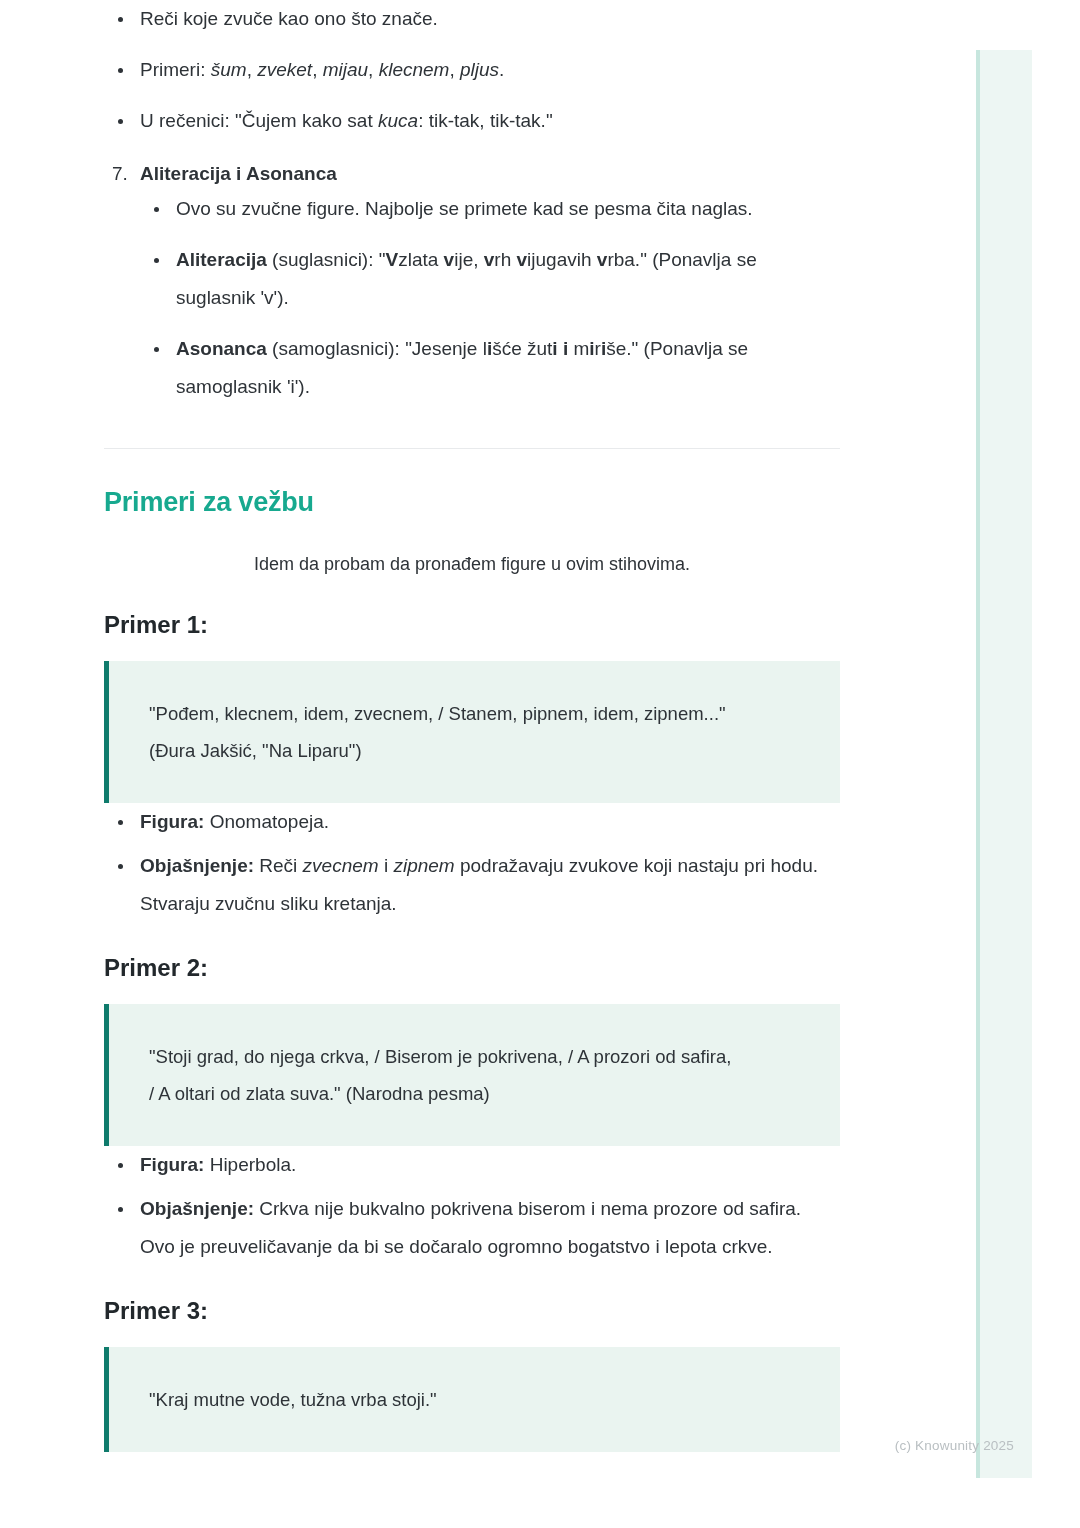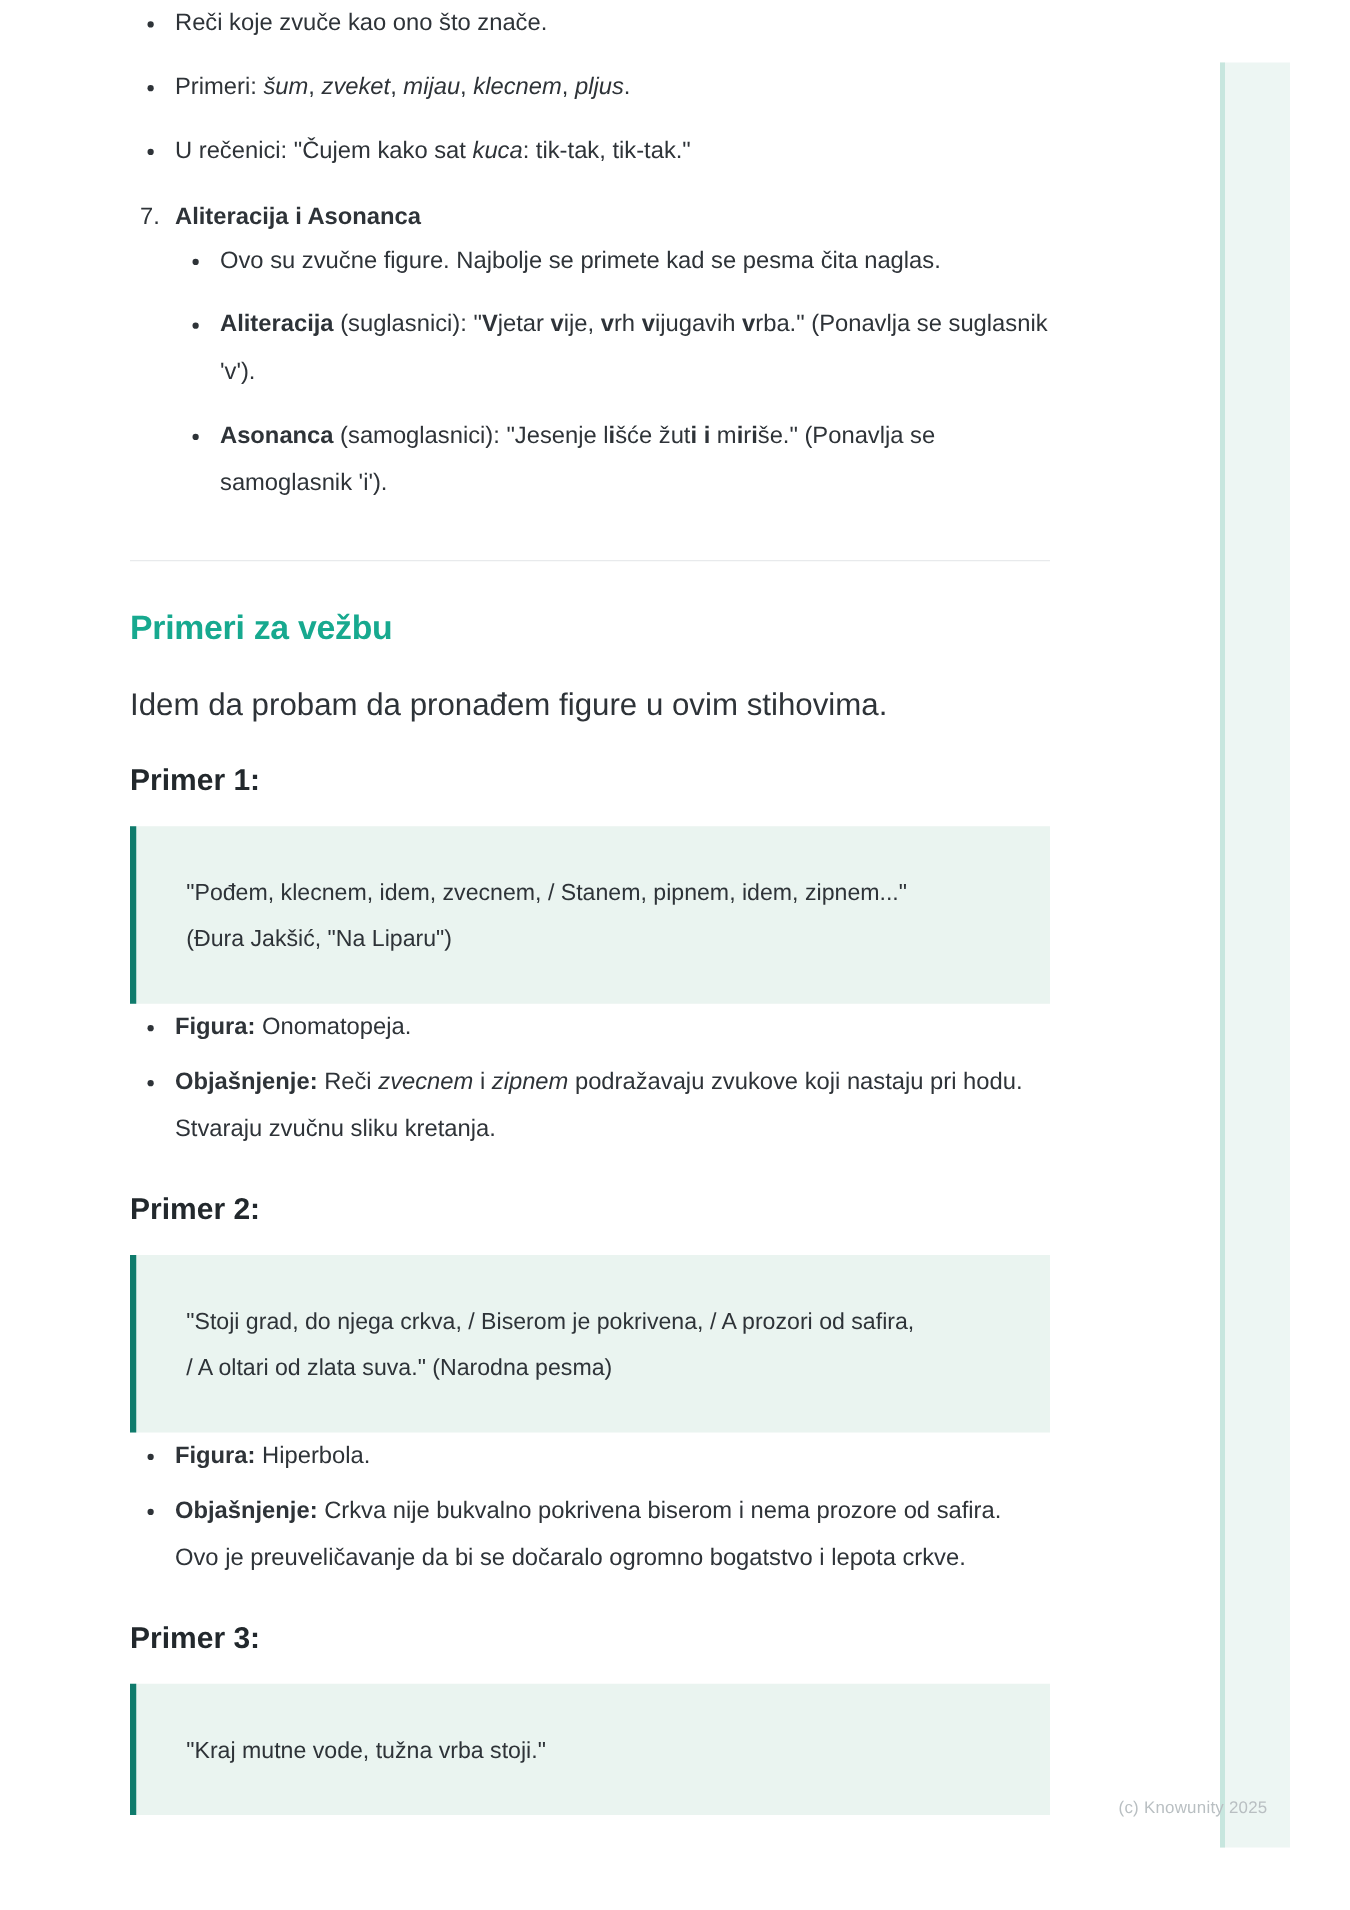--- a/index.html
+++ b/index.html
@@ -120,24 +120,25 @@
   
   h2.section-title {
     font-size: 27px;
     font-weight: 700;
     color: #17a98f;
     margin: 38px 0 0 0;
     letter-spacing: -0.2px;
   }
 
   p.para {
-    font-size: 25px;
+    font-size: 18px;
     line-height: 32px;
     margin: 30px 0 0 0;
     color: #2e3338;
+    text-align: center;
   }
 
   p.label {
     font-size: 24px;
     font-weight: 700;
     margin: 31px 0 0 0;
     color: #22282c;
   }
 
   
@@ -178,21 +179,21 @@
         <li><span>Primeri: </span><i>šum</i><span>, </span><i>zveket</i><span>, </span><i>mijau</i><span>, </span><i>klecnem</i><span>, </span><i>pljus</i><span>.</span></li>
         <li><span>U rečenici: "Čujem kako sat </span><i>kuca</i><span>: tik-tak, tik-tak."</span></li>
       </ul>
 
     <ol class="numbered">
       <li>
         <span class="num">7.</span>
         <span class="num-title">Aliteracija i Asonanca</span>
         <ul class="bullets sub-list" id="item7-list">
             <li><span>Ovo su zvučne figure. Najbolje se primete kad se pesma čita naglas.</span></li>
-            <li><b>Aliteracija</b><span> (suglasnici): "</span><b>V</b><span>jetar </span><b>v</b><span>ije, </span><b>v</b><span>rh </span><b>v</b><span>ijugavih </span><b>v</b><span>rba." (Ponavlja se suglasnik 'v').</span></li>
+            <li><b>Aliteracija</b><span> (suglasnici): "</span><b>V</b><span>zlata </span><b>v</b><span>ije, </span><b>v</b><span>rh </span><b>v</b><span>ijugavih </span><b>v</b><span>rba." (Ponavlja se suglasnik 'v').</span></li>
             <li><b>Asonanca</b><span> (samoglasnici): "Jesenje l</span><b>i</b><span>šće žut</span><b>i</b><span> </span><b>i</b><span> m</span><b>i</b><span>r</span><b>i</b><span>še." (Ponavlja se samoglasnik 'i').</span></li>
           </ul>
       </li>
     </ol>
 
     <hr class="rule">
 
     <h2 class="section-title">Primeri za vežbu</h2>
 
     <p class="para">Idem da probam da pronađem figure u ovim stihovima.</p>

